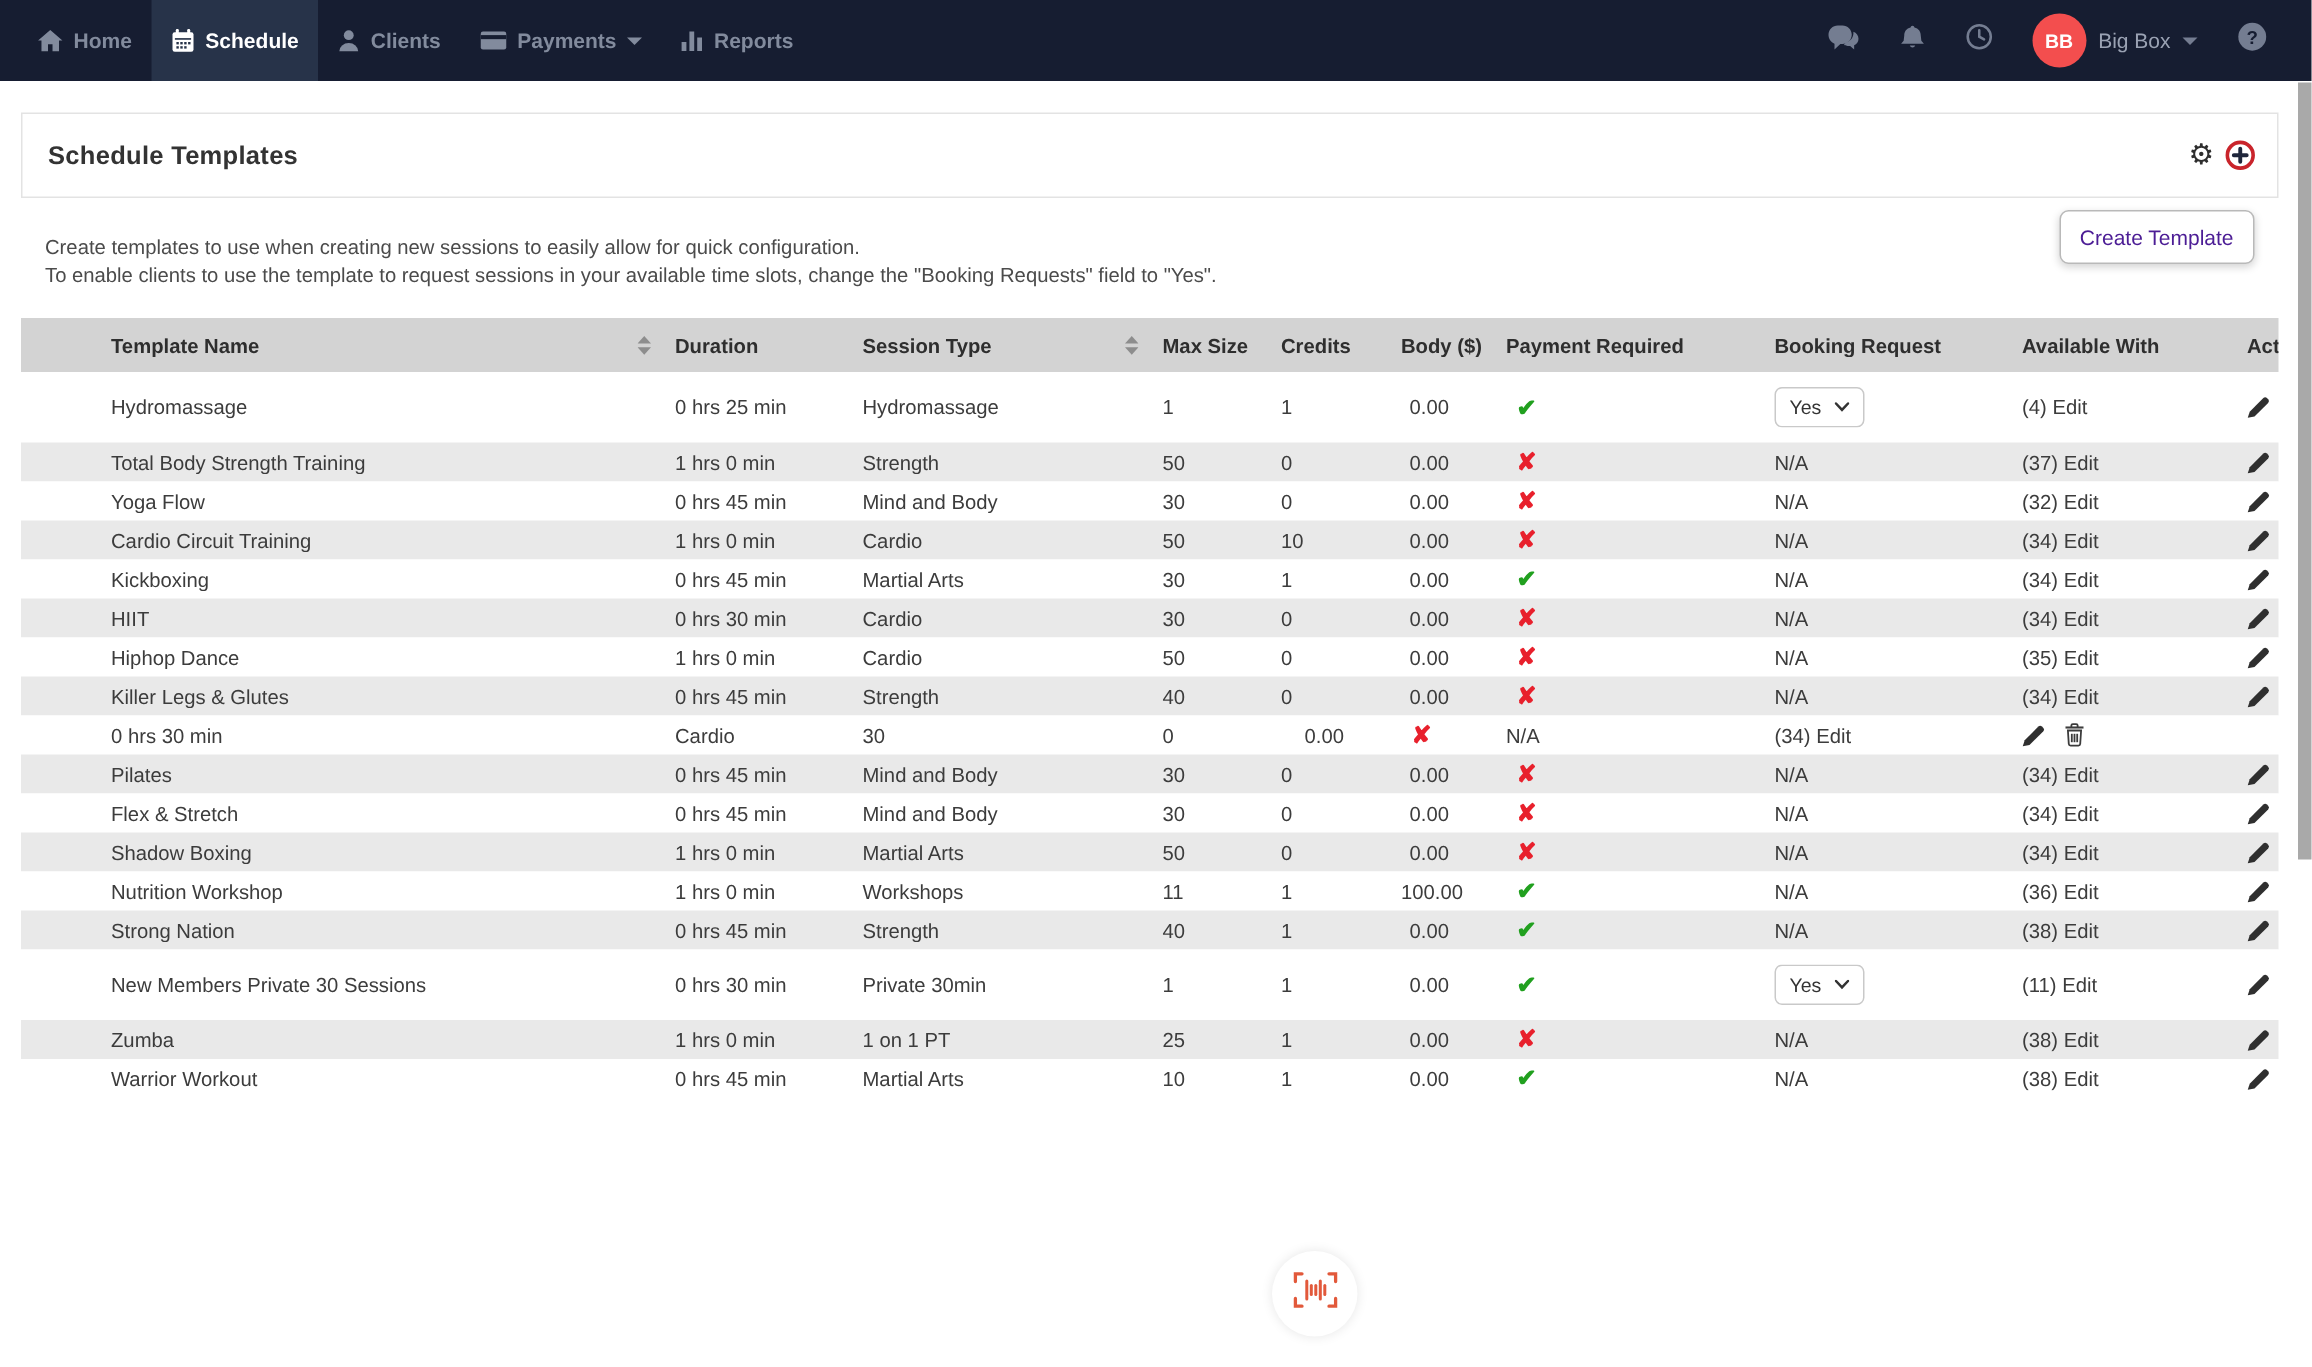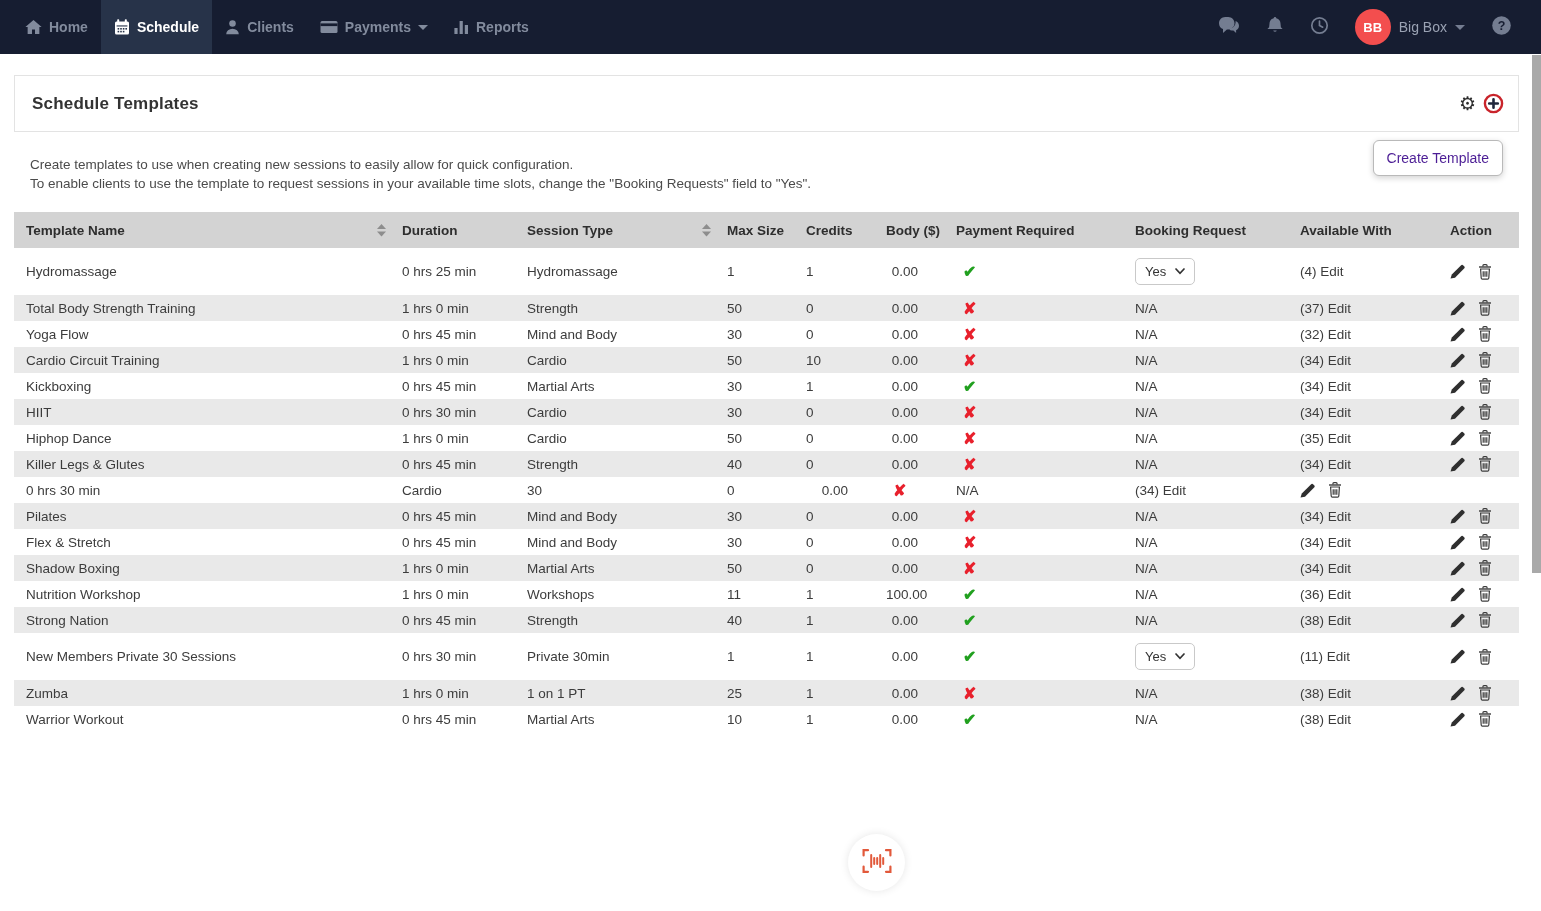--- a/index.html
+++ b/index.html
@@ -37,21 +37,21 @@
     border:1px solid #b9b9b9; border-radius:6px; padding:9px 13px; font-size:14px;
     color:#4c1d95; box-shadow:0 2px 6px rgba(0,0,0,.18); z-index:25; white-space:nowrap;margin-top:15px; }
 
   .intro { position:absolute; left:30px; top:156px; font-size:13.5px; color:#4b4b4b;
     line-height:18.5px; }
 
   
   .table { position:absolute; left:14px; top:212px; width:1505px; }
   .thead, .trow { display:grid;
     grid-template-columns:376px 125px 200px 79px 80px 70px 179px 165px 150px 1fr;
-    align-items:center; }
+    align-items:center;padding-left:48px; }
   .thead { background:#d3d3d3; height:36px; }
   .thead .c { font-size:13.5px; font-weight:700; color:#2e2e2e; }
   .trow { height:26px; background:#fff; }
   .trow.alt { background:#e9e9e9; }
   .trow.tall { height:47px; }
   .c { padding-left:12px; font-size:13.5px; color:#3c3c3c; white-space:nowrap; overflow:hidden; }
   .c.sortable { display:flex; align-items:center; justify-content:space-between; padding-right:4px; cursor:pointer; }
   .c.price { text-align:right; padding-right:26px; }
   .c.payment .mark { margin-left:7px; }
   .mark.ck { color:#21a01f; font-size:16px; font-weight:bold; }

